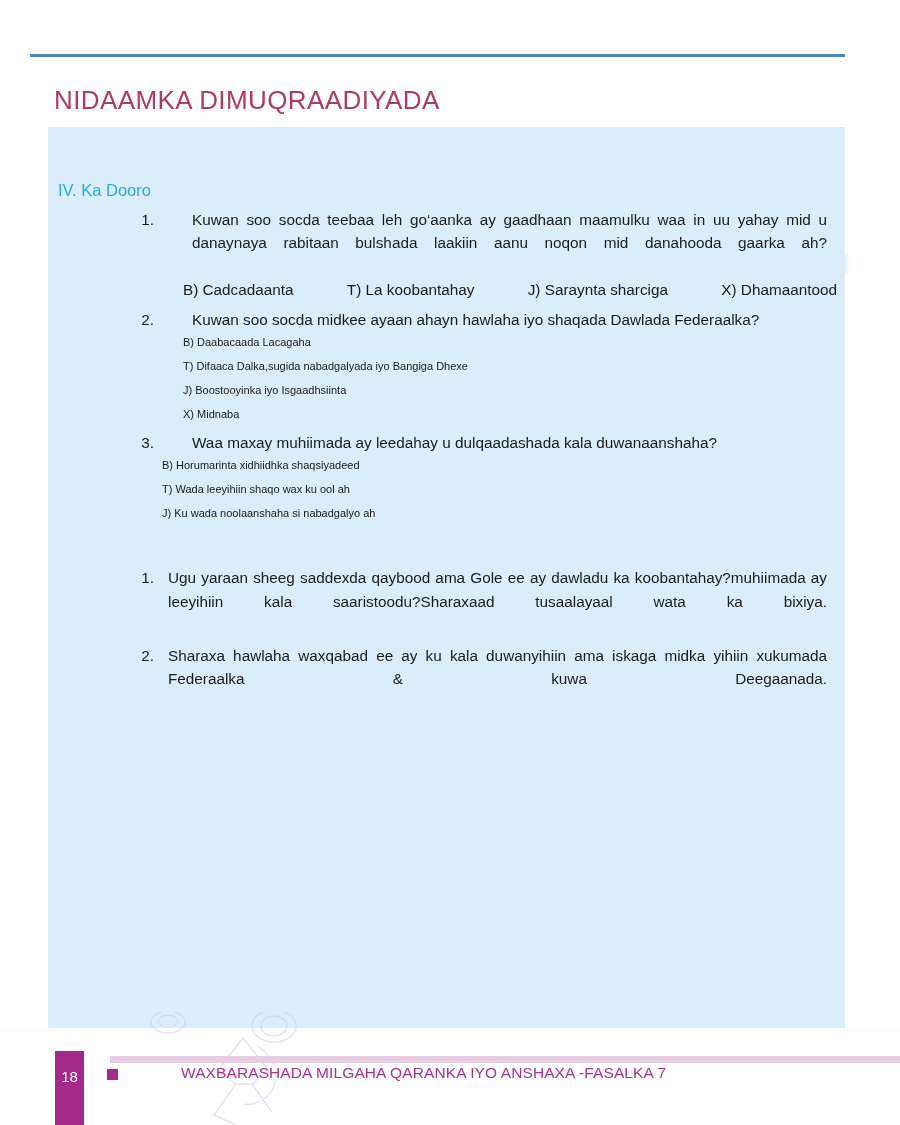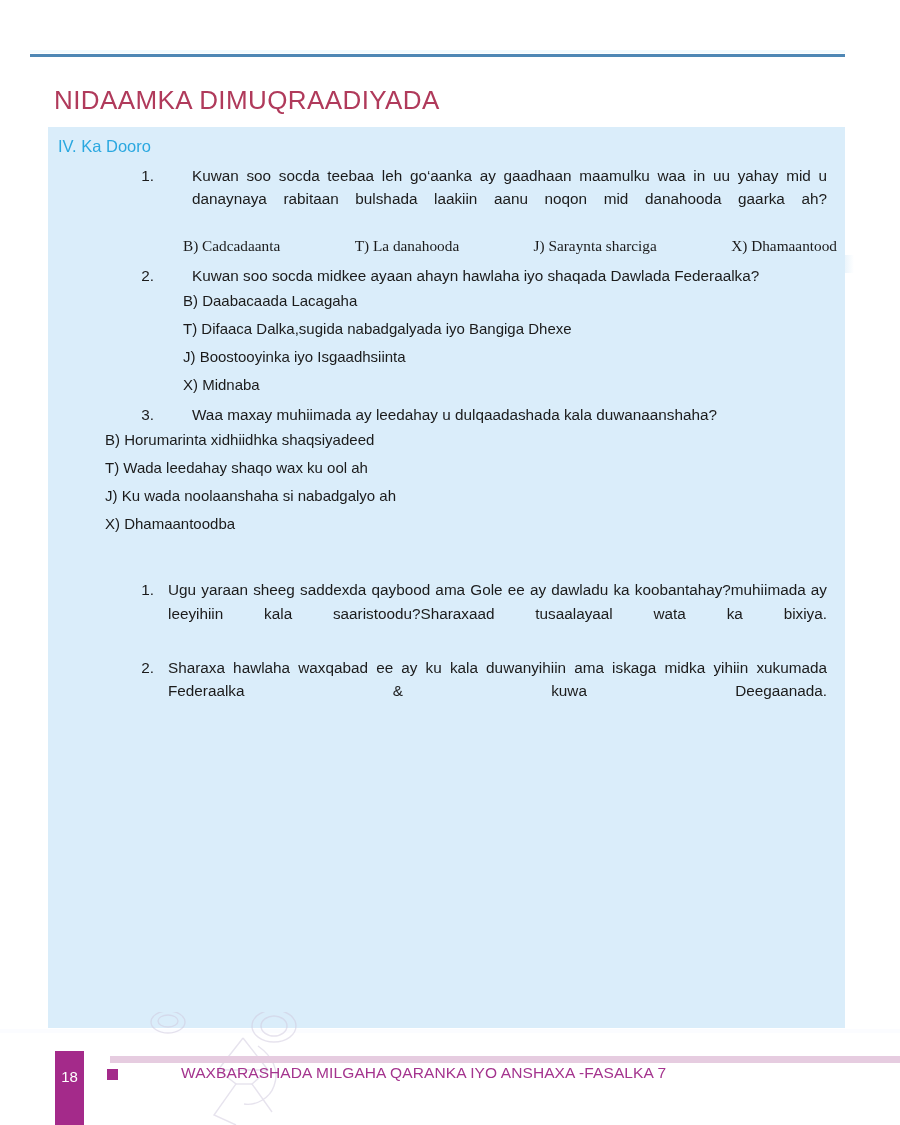--- a/index.html
+++ b/index.html
@@ -61,20 +61,21 @@
     padding: 0;
     height: 100%;
   }
 
   .section-heading {
     color: #2aa8e0;
     font-size: 16.5px;
     line-height: 1.2;
     font-weight: 400;
     padding-left: 10px;
+    margin-top: 44px;
   }
   .section-heading.first { padding-top: 6px; }
 
   .qlist {
     list-style: none;
     margin: 0;
     padding: 0;
   }
   .qitem {
     position: relative;
@@ -107,21 +108,21 @@
     display: flex;
     justify-content: space-between;
     margin-left: 92px;
     margin-right: 6px;
     font-size: 15.3px;
     color: #1b1b1b;
     line-height: 1.52;
   }
   .opt-stack {
     margin-left: 92px;
-    font-size: 15px;
+    font-size: 11px;
     color: #1b1b1b;
     line-height: 1.0;
   }
   .opt-stack .opt {
     padding: 6px 0 7px 0;
   }
 
   .q-block { margin-top: 7px; }
   .q-block.tight { margin-top: 4px; }
 
@@ -222,47 +223,46 @@
 
     <div class="sec4-wrap">
       <div class="section-heading first">IV. Ka Dooro</div>
 
       <ul class="qlist sec4-list">
 
         <li class="qitem q-block" style="margin-left:80px;margin-right:12px;">
           <span class="qnum">1.</span>
           <span class="qtext justify">Kuwan soo socda teebaa leh go‘aanka ay gaadhaan maamulku waa in uu yahay mid u danaynaya rabitaan bulshada laakiin aanu noqon mid danahooda gaarka ah?</span>
         </li>
-        <div class="opt-row" style="margin-left:135px;margin-right:8px;font-family:Liberation Serif, serif;">
+        <div class="opt-row" style="margin-left:135px;margin-right:8px;">
           <span>B) Cadcadaanta</span>
-          <span>T) La danahooda</span>
+          <span>T) La koobantahay</span>
           <span>J) Saraynta sharciga</span>
           <span>X) Dhamaantood</span>
         </div>
 
         <li class="qitem q-block" style="margin-left:80px;margin-right:12px;">
           <span class="qnum">2.</span>
           <span class="qtext">Kuwan soo socda midkee ayaan ahayn hawlaha iyo shaqada Dawlada Federaalka?</span>
         </li>
         <div class="opt-stack" style="margin-left:135px;">
           <div class="opt">B) Daabacaada Lacagaha</div>
           <div class="opt">T) Difaaca Dalka,sugida nabadgalyada iyo Bangiga Dhexe</div>
           <div class="opt">J) Boostooyinka iyo Isgaadhsiinta</div>
           <div class="opt">X) Midnaba</div>
         </div>
 
         <li class="qitem q-block tight" style="margin-left:80px;margin-right:12px;">
           <span class="qnum">3.</span>
           <span class="qtext">Waa maxay muhiimada ay leedahay u dulqaadashada kala duwanaanshaha?</span>
         </li>
-        <div class="opt-stack" style="margin-left:57px;">
+        <div class="opt-stack" style="margin-left:114px;">
           <div class="opt">B) Horumarinta xidhiidhka shaqsiyadeed</div>
-          <div class="opt">T) Wada leedahay shaqo wax ku ool ah</div>
+          <div class="opt">T) Wada leeyihiin shaqo wax ku ool ah</div>
           <div class="opt">J) Ku wada noolaanshaha si nabadgalyo ah</div>
-          <div class="opt">X) Dhamaantoodba</div>
         </div>
       </ul>
     </div>
 
     <div class="section-gap"></div>
 
     <div>
 
       <ul class="qlist vlist" style="margin-top:10px;">
         <li class="qitem" style="margin-left:68px;margin-right:12px;">

